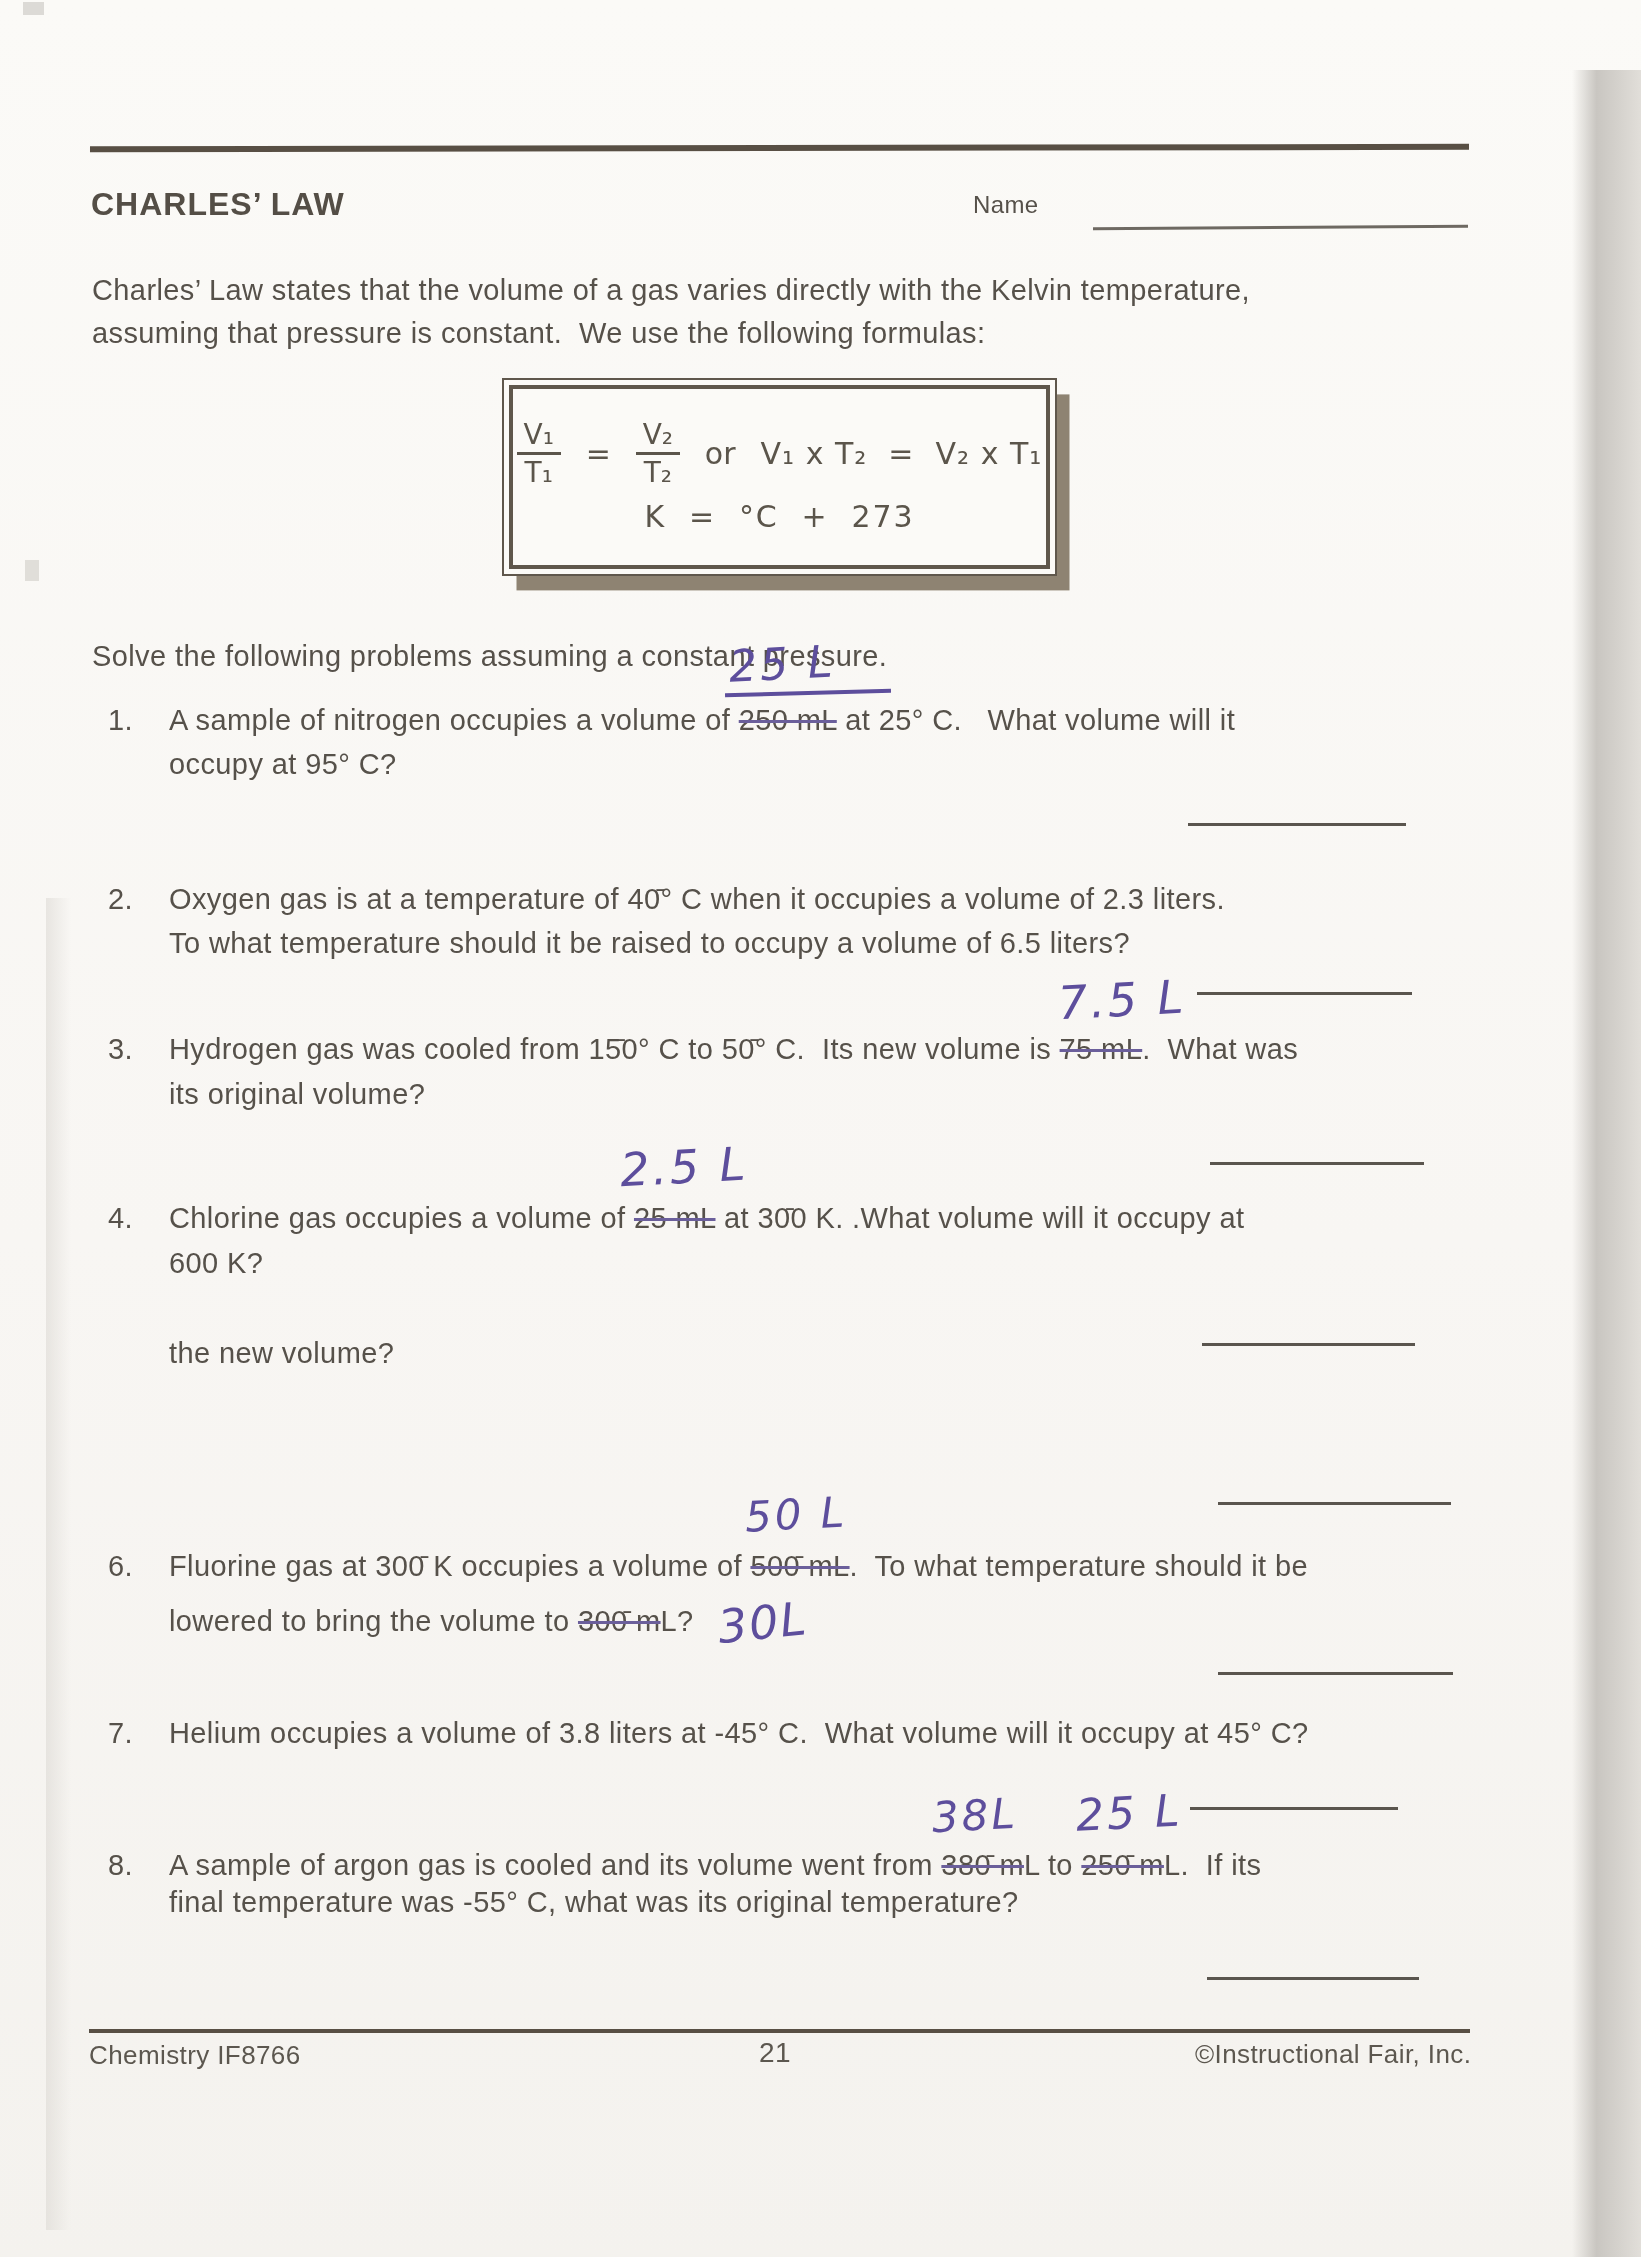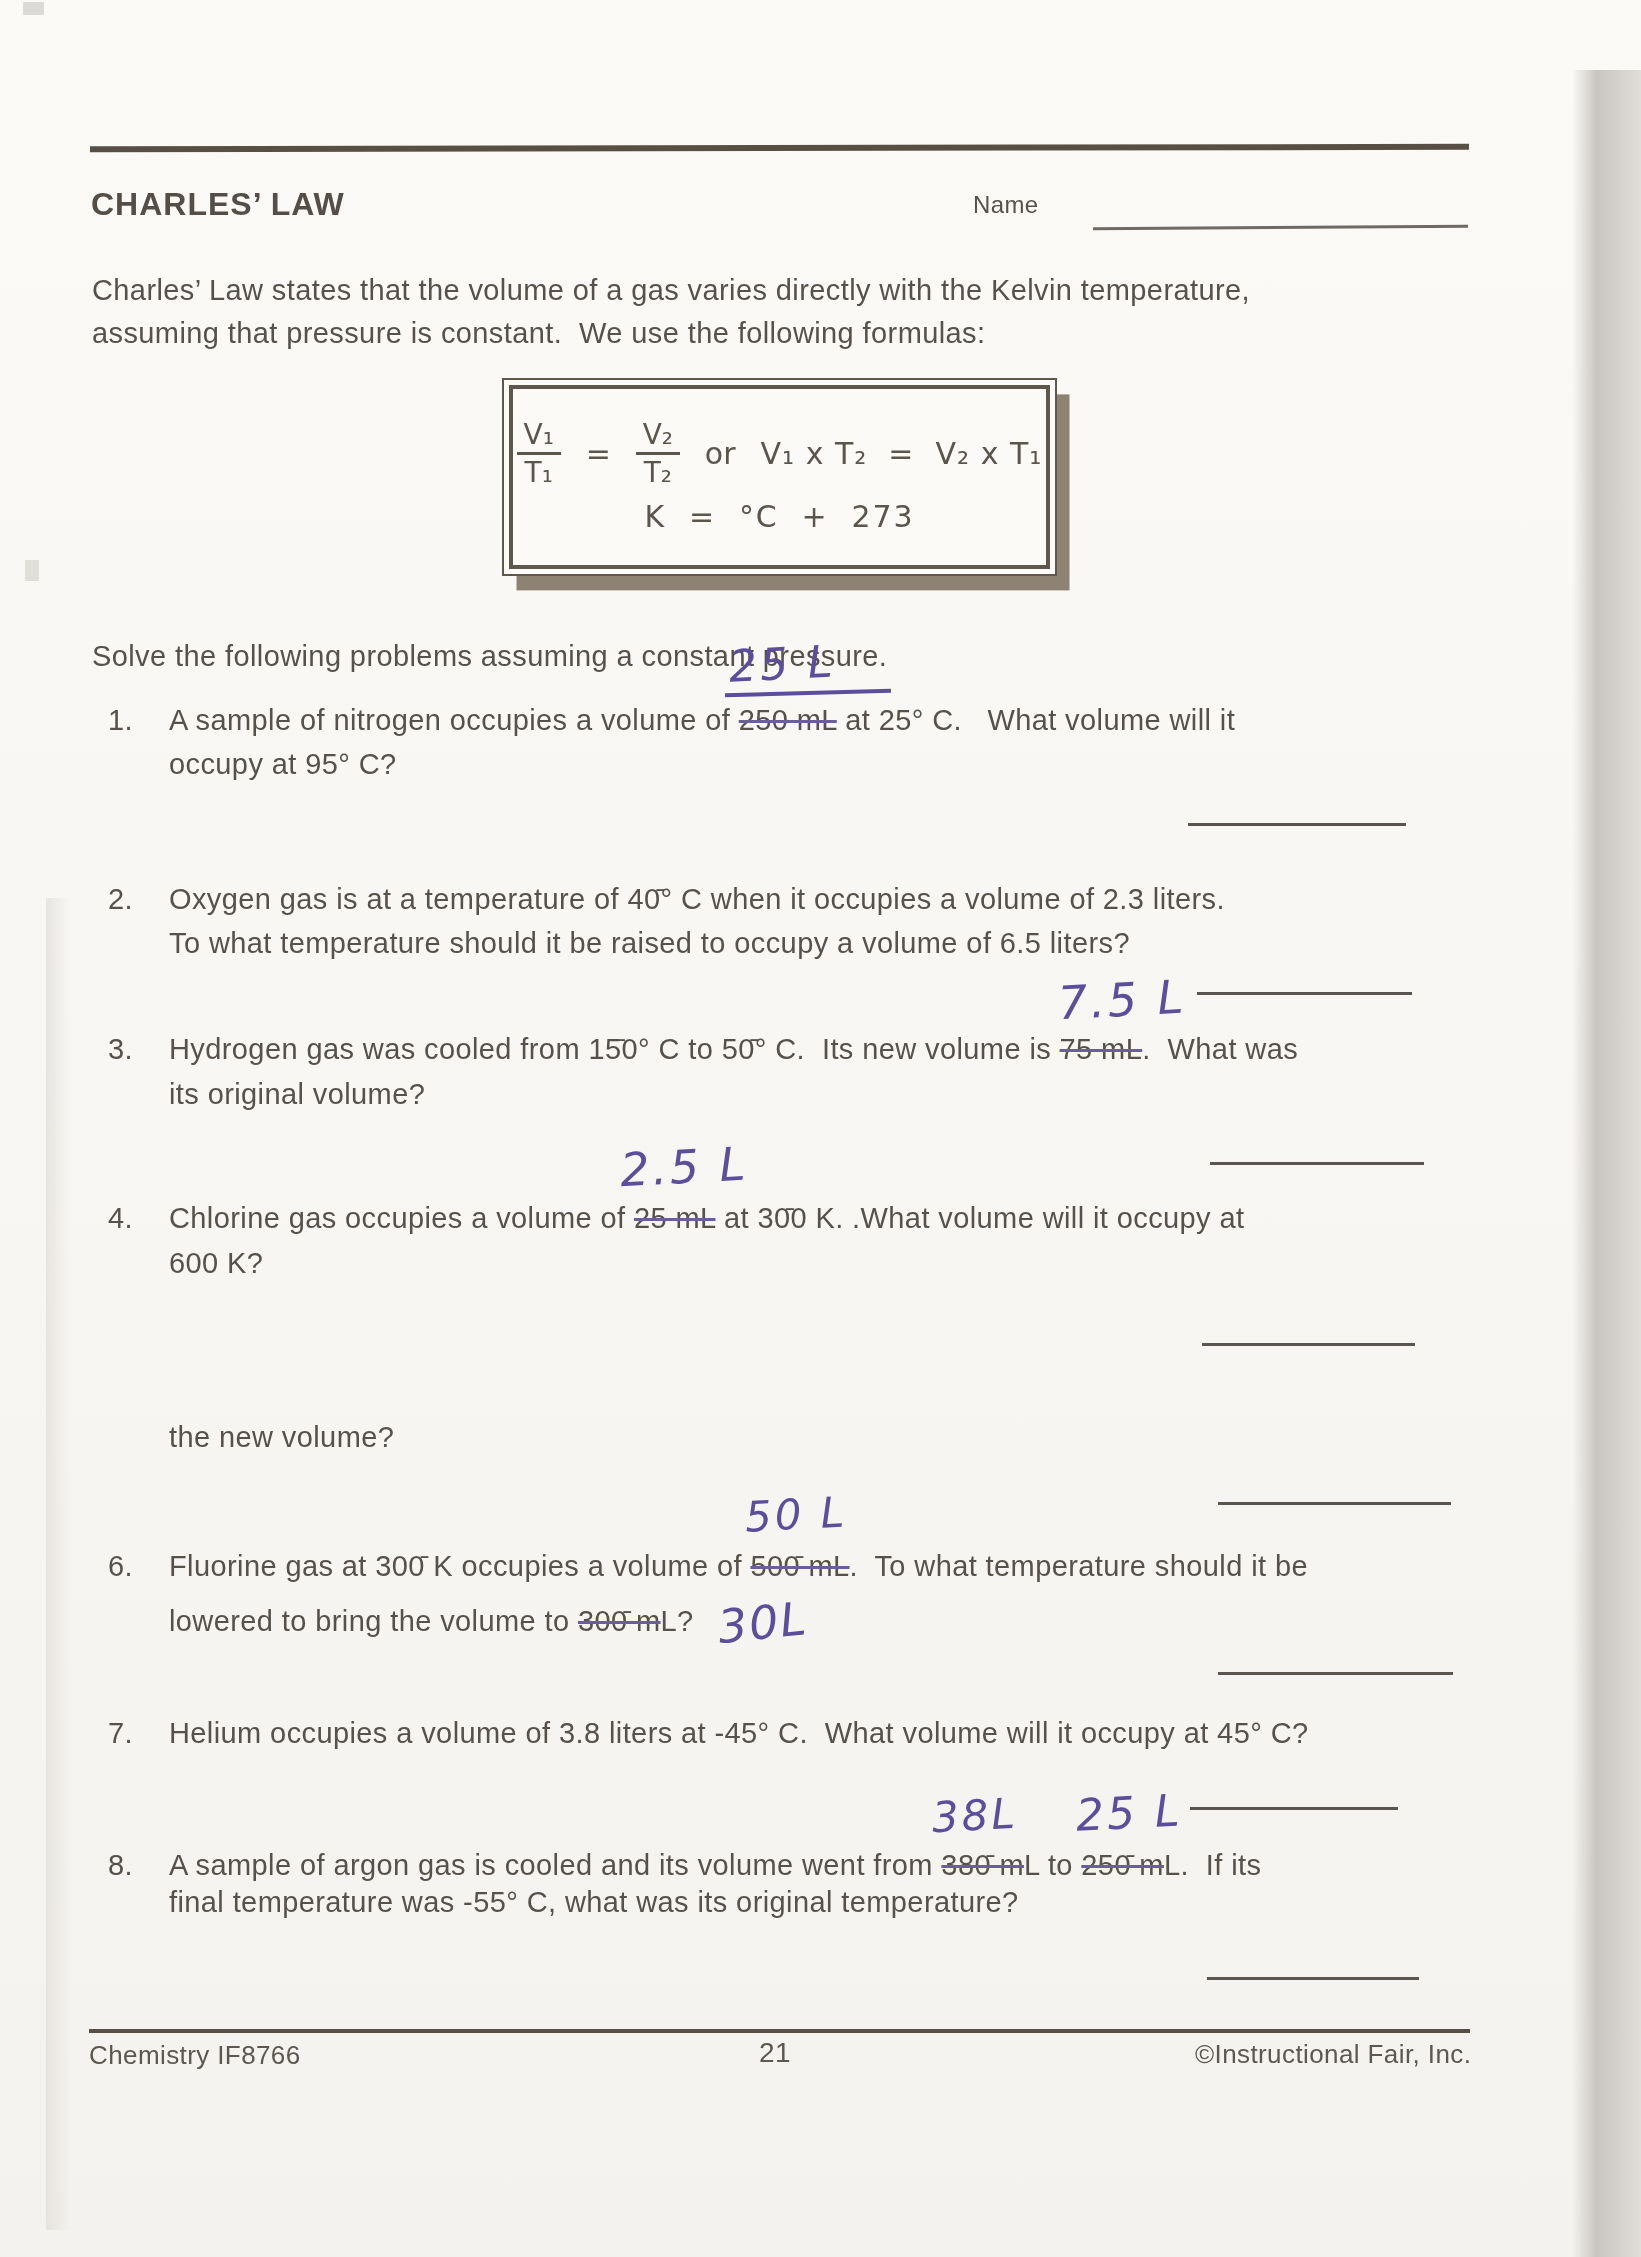--- a/index.html
+++ b/index.html
@@ -104,21 +104,21 @@
   <div class="ablank" style="top:992px; left:1197px; width:215px;"></div>
 
   <div class="pline" style="top:1031px;"><span class="pnum">3.</span><span>Hydrogen gas was cooled from 15̄0° C to 50̄° C.  Its new volume is </span><span class="skwrap"><span class="hand n3">7.5 L</span><span class="struck">75 mL</span></span><span>.  What was</span></div>
   <div class="pline cont" style="top:1076px;">its original volume?</div>
   <div class="ablank" style="top:1162px; left:1210px; width:214px;"></div>
 
   <div class="pline" style="top:1200px;"><span class="pnum">4.</span><span>Chlorine gas occupies a volume of </span><span class="skwrap"><span class="hand n4">2.5 L</span><span class="struck">25 mL</span></span><span> at 30̄0 K. .What volume will it occupy at</span></div>
   <div class="pline cont" style="top:1245px;">600 K?</div>
   <div class="ablank" style="top:1343px; left:1202px; width:213px;"></div>
 
-  <div class="pline cont" style="top:1419px;text-align:center;">the new volume?</div>
+  <div class="pline cont" style="top:1335px;text-align:center;">the new volume?</div>
   <div class="ablank" style="top:1502px; left:1218px; width:233px;"></div>
 
   <div class="pline" style="top:1548px;"><span class="pnum">6.</span><span>Fluorine gas at 300̄ K occupies a volume of </span><span class="skwrap"><span class="hand n6">50 L</span><span class="struck">500̄ mL</span></span><span>.  To what temperature should it be</span></div>
   <div class="pline cont" style="top:1592px;"><span>lowered to bring the volume to </span><span class="struck">300̄ m</span><span>L? </span><span class="hand-inline">30L</span></div>
   <div class="ablank" style="top:1672px; left:1218px; width:235px;"></div>
 
   <div class="pline" style="top:1715px;"><span class="pnum">7.</span><span>Helium occupies a volume of 3.8 liters at -45° C.  What volume will it occupy at 45° C?</span></div>
   <div class="ablank" style="top:1807px; left:1190px; width:208px;"></div>
 
   <div class="pline" style="top:1847px;"><span class="pnum">8.</span><span>A sample of argon gas is cooled and its volume went from </span><span class="skwrap"><span class="hand n8a">38L</span><span class="struck">380̄ m</span></span><span>L to </span><span class="skwrap"><span class="hand n8b">25 L</span><span class="struck">250̄ m</span></span><span>L.  If its</span></div>

